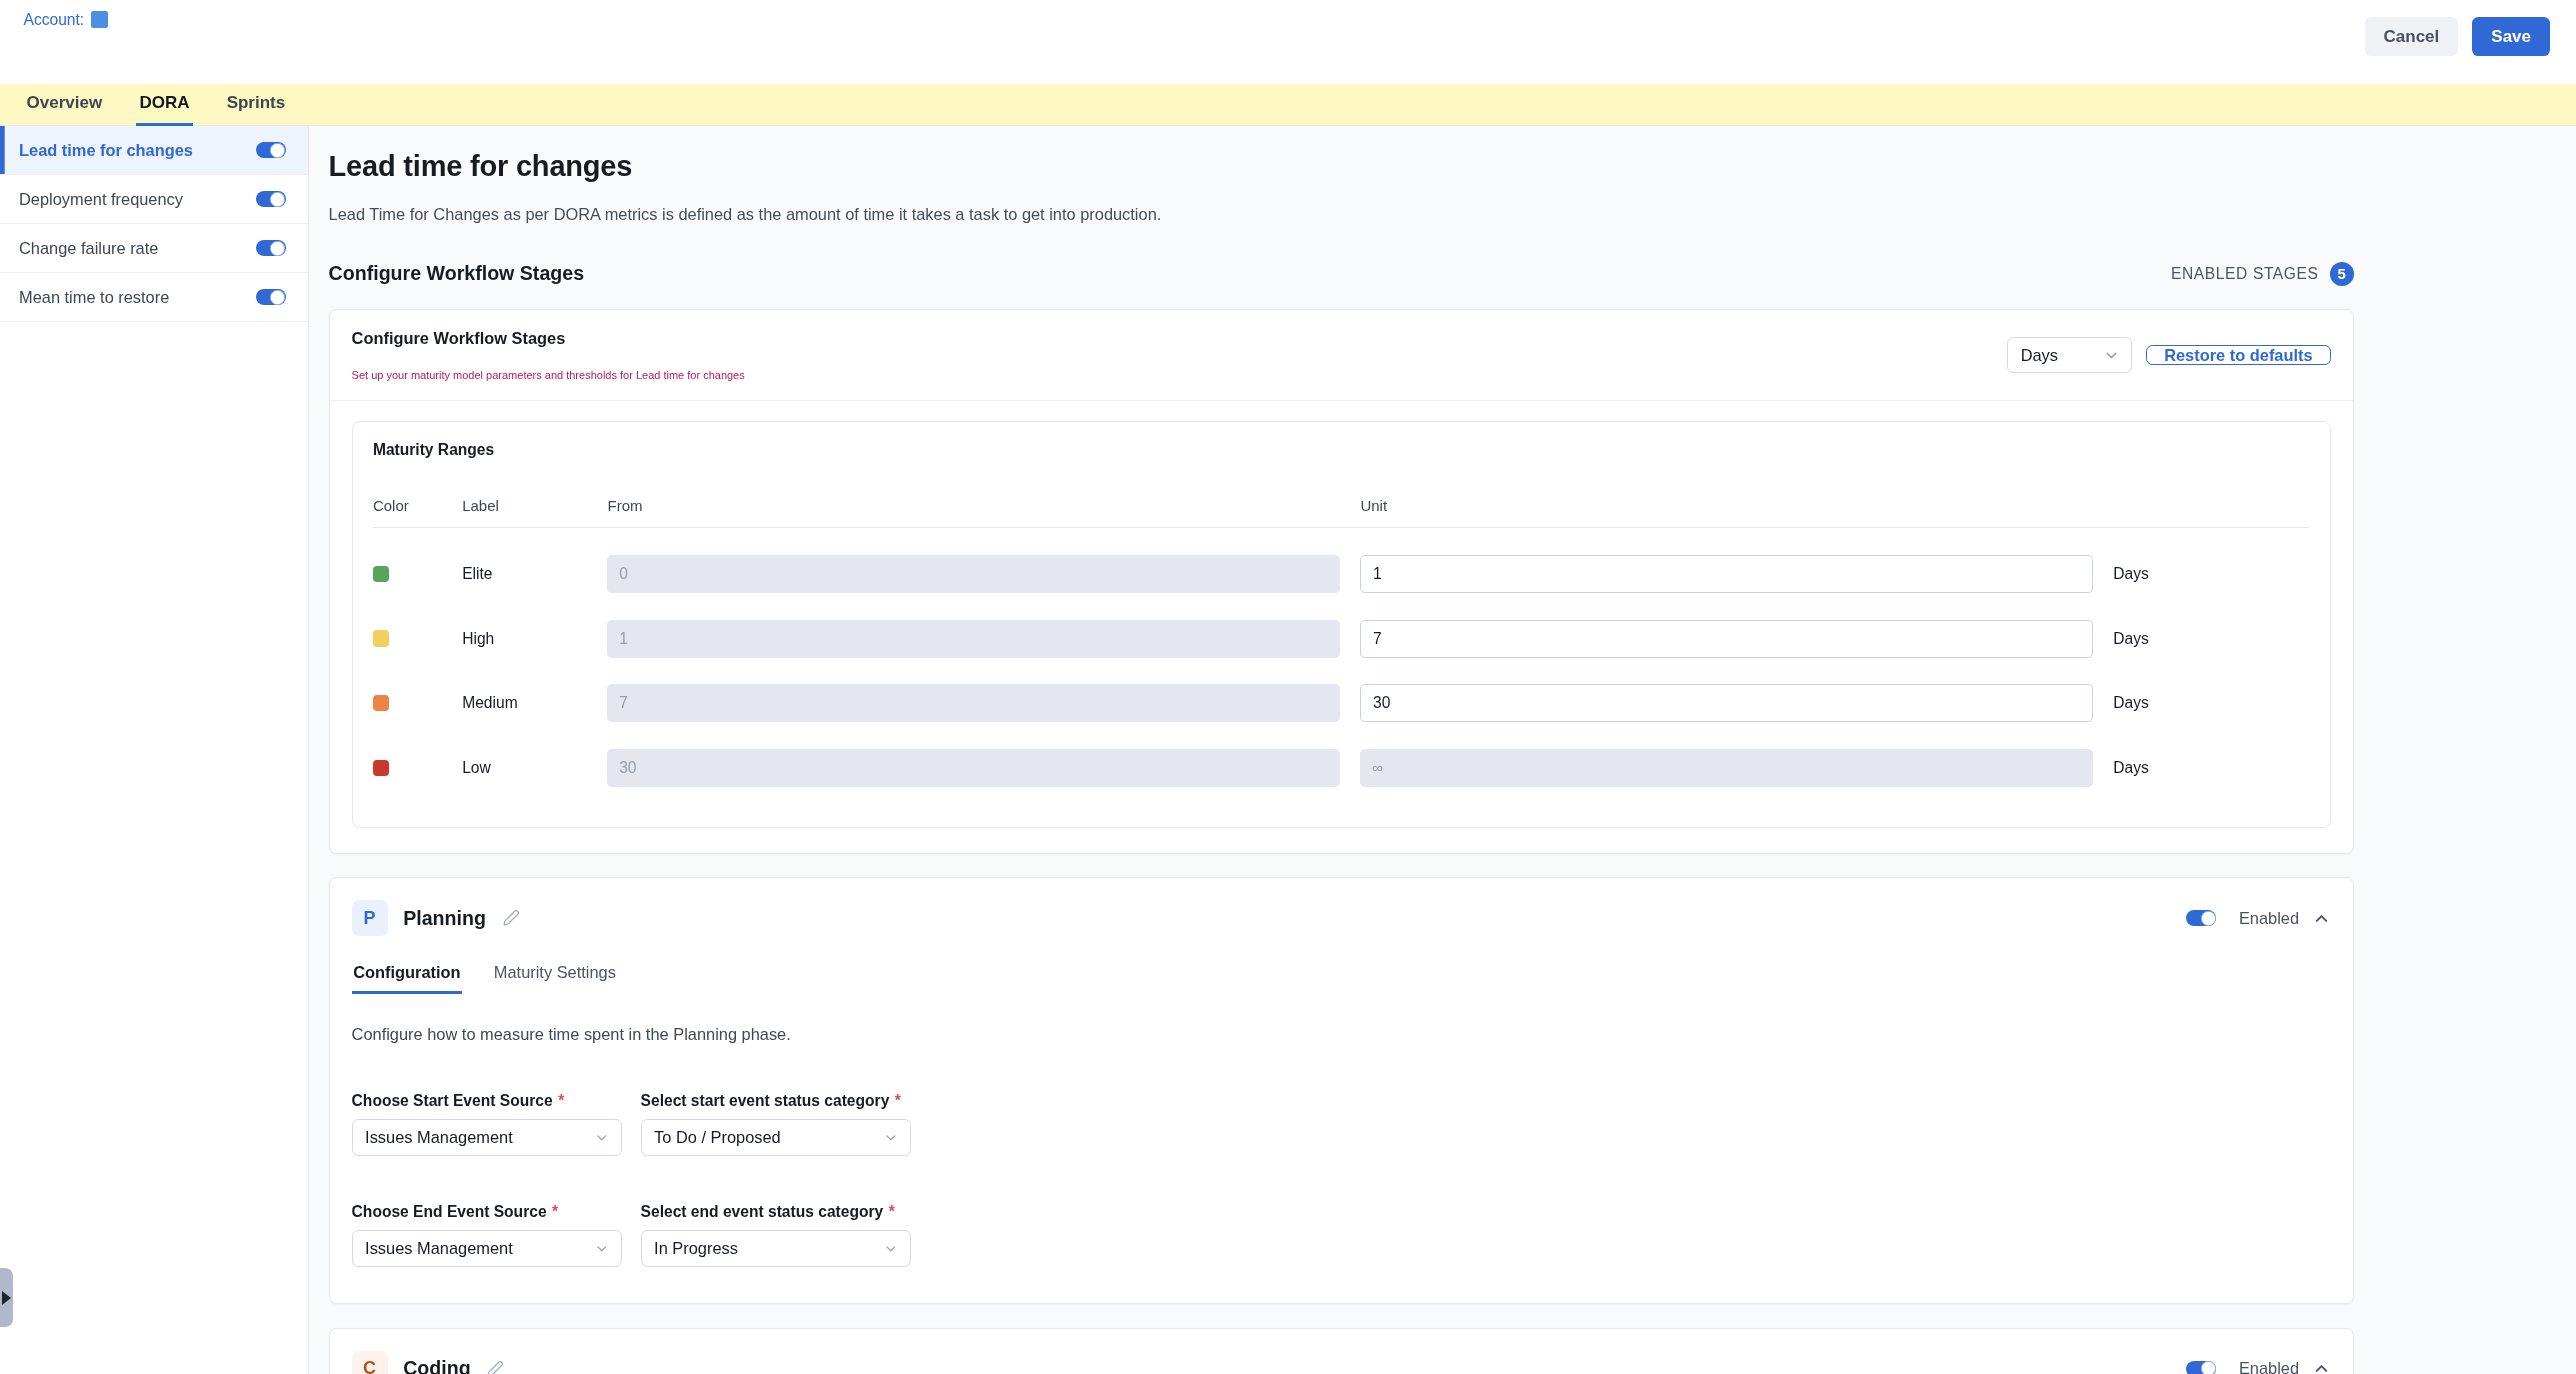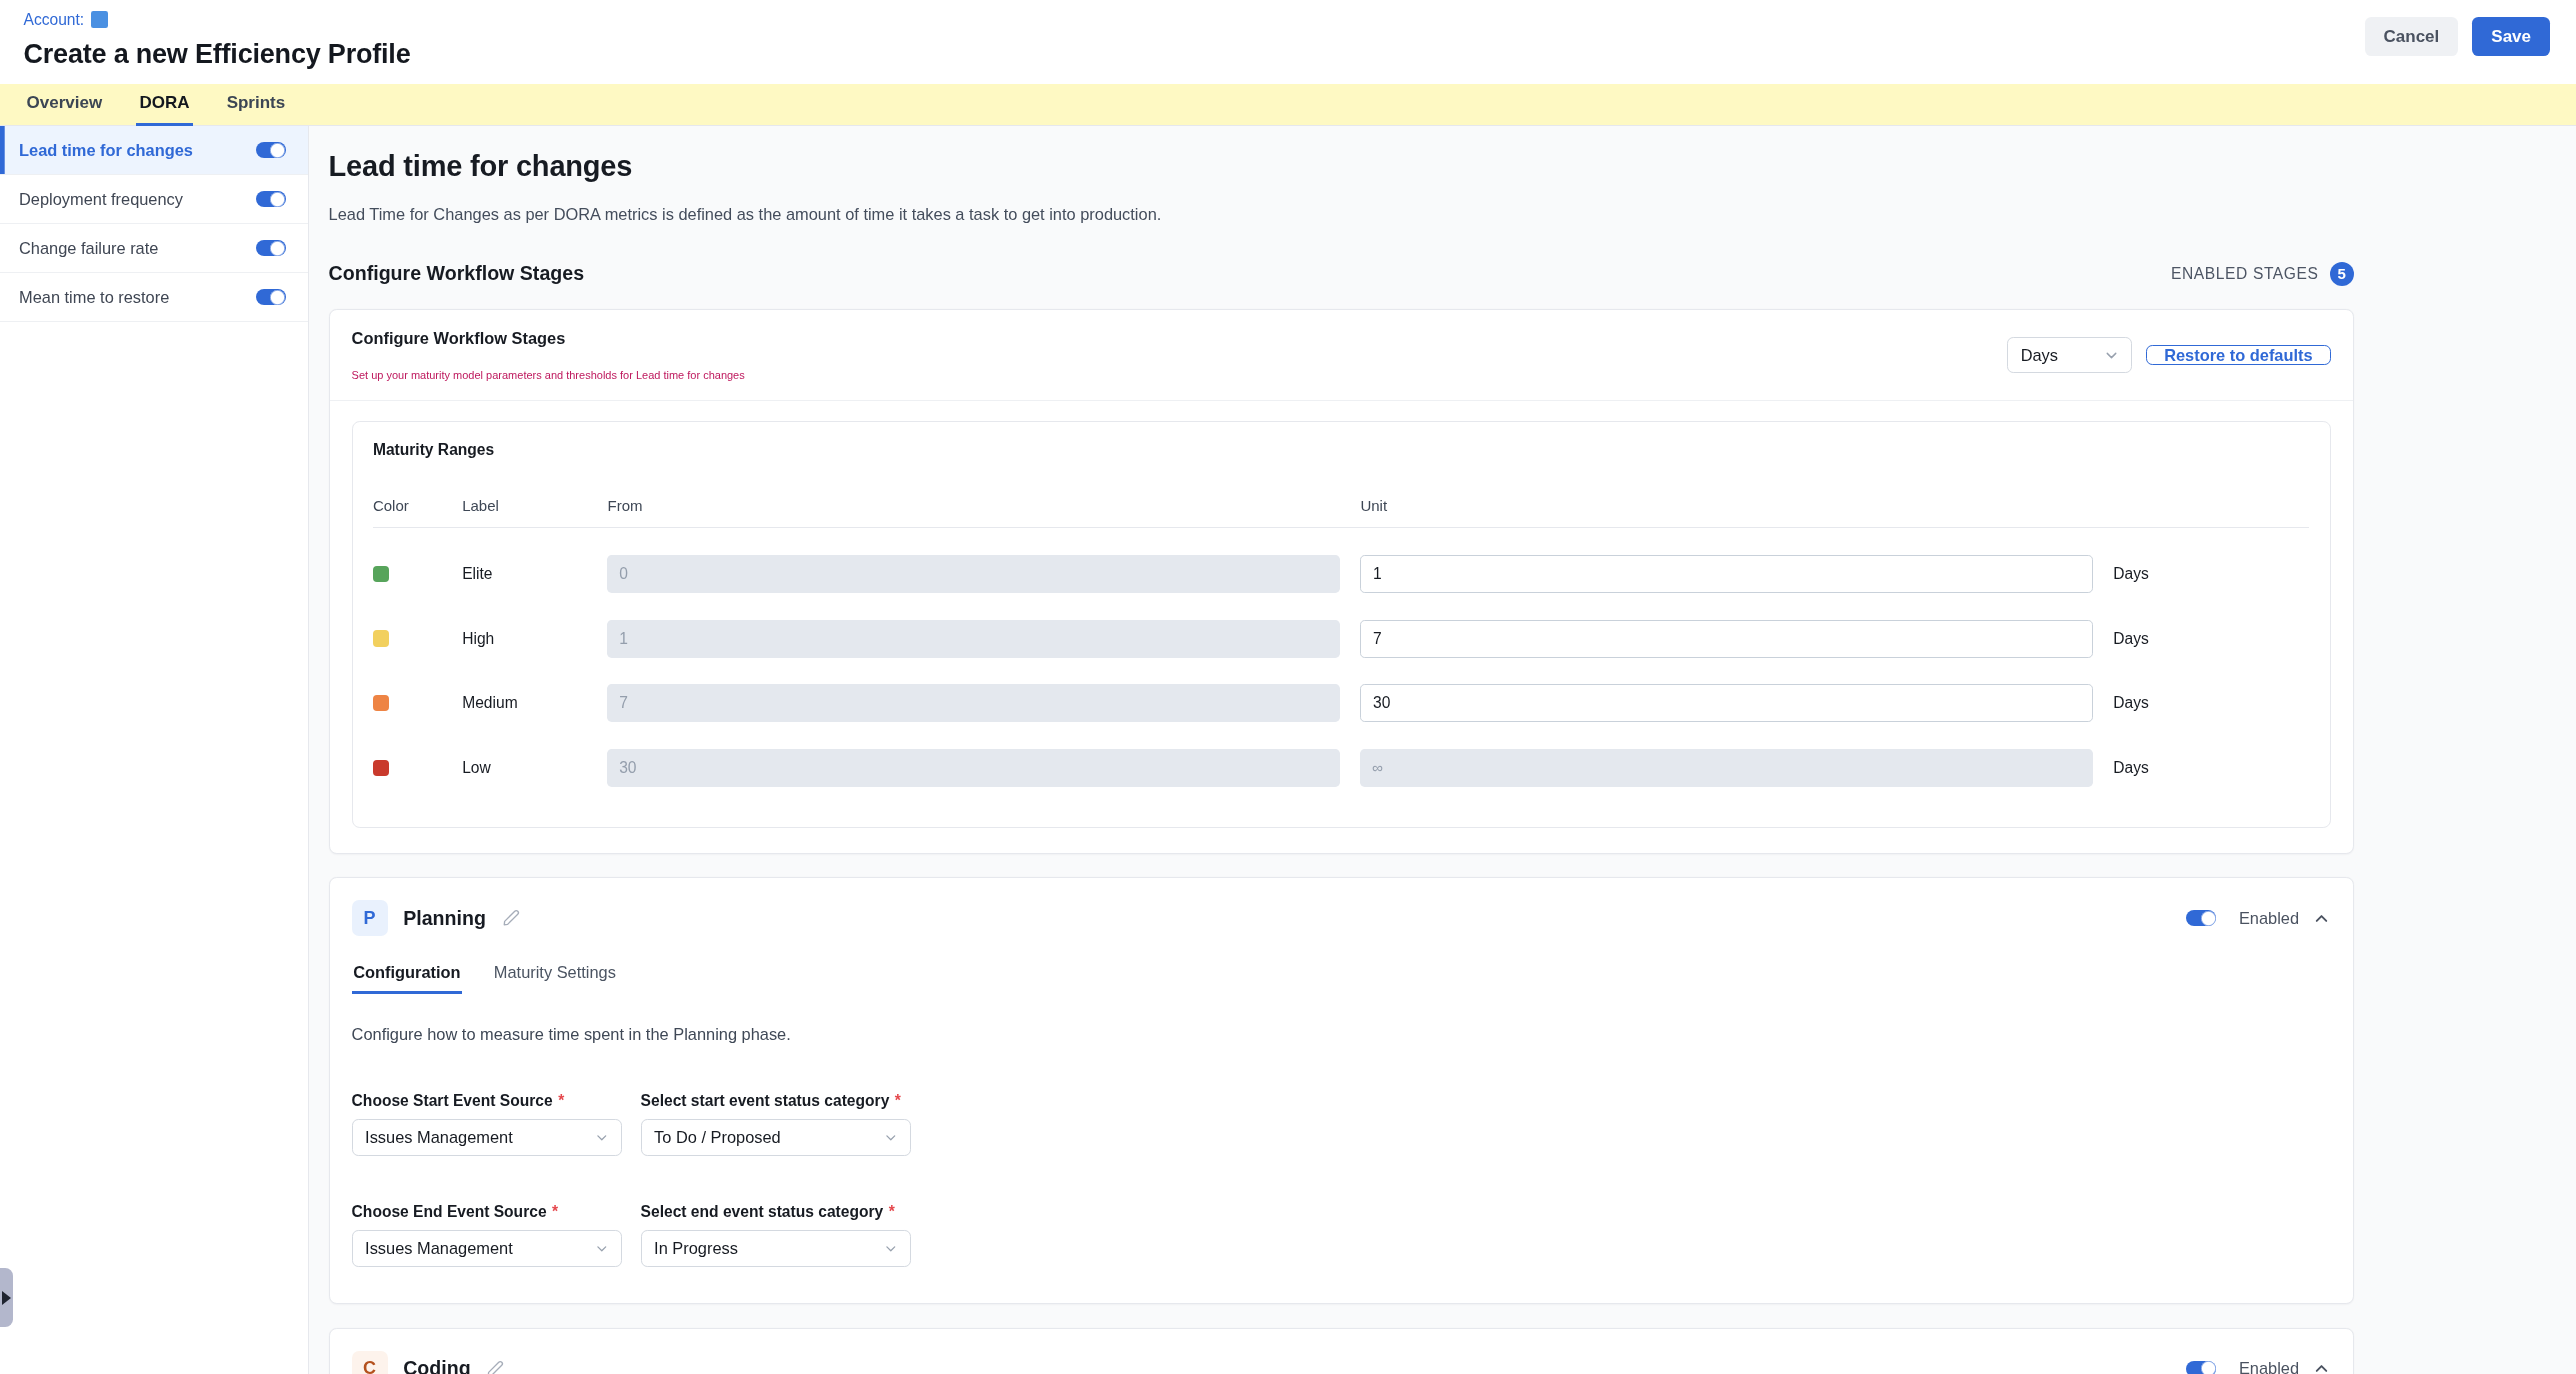--- a/index.html
+++ b/index.html
@@ -96,21 +96,20 @@
 </style>
 </head>
 <body>
 
 <header class="topbar">
   <div class="topbar-left">
     <div class="account-row">
       <span class="account-label">Account:</span>
       <span class="account-chip"></span>
     </div>
-    <div class="page-title">Create a new Efficiency Profile</div>
   </div>
   <div class="topbar-actions">
     <button class="btn btn-cancel">Cancel</button>
     <button class="btn btn-save">Save</button>
   </div>
 </header>
 
 <nav class="page-tabs">
   <div class="page-tab">Overview</div>
   <div class="page-tab active">DORA</div>

